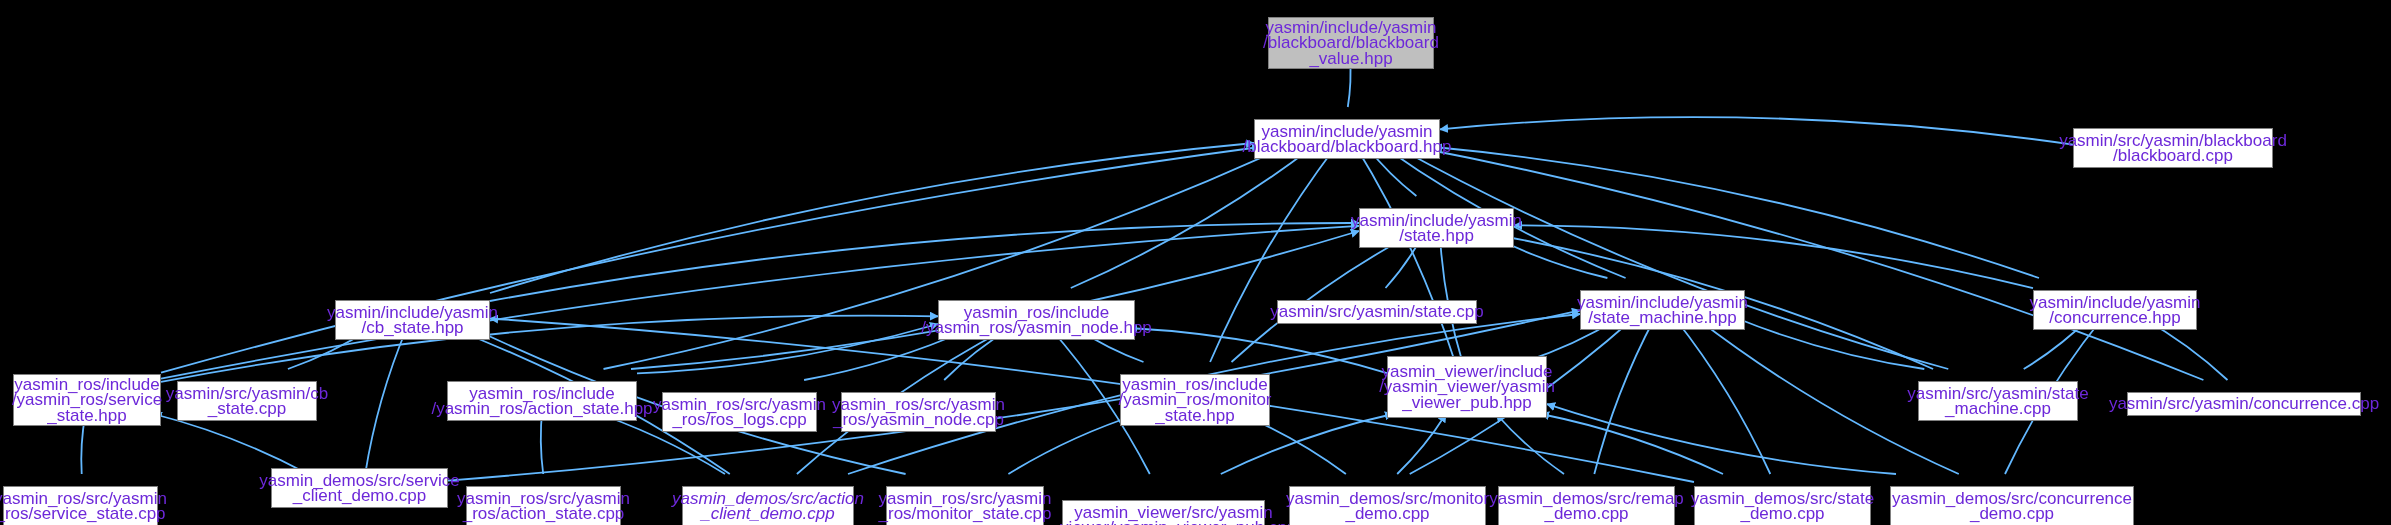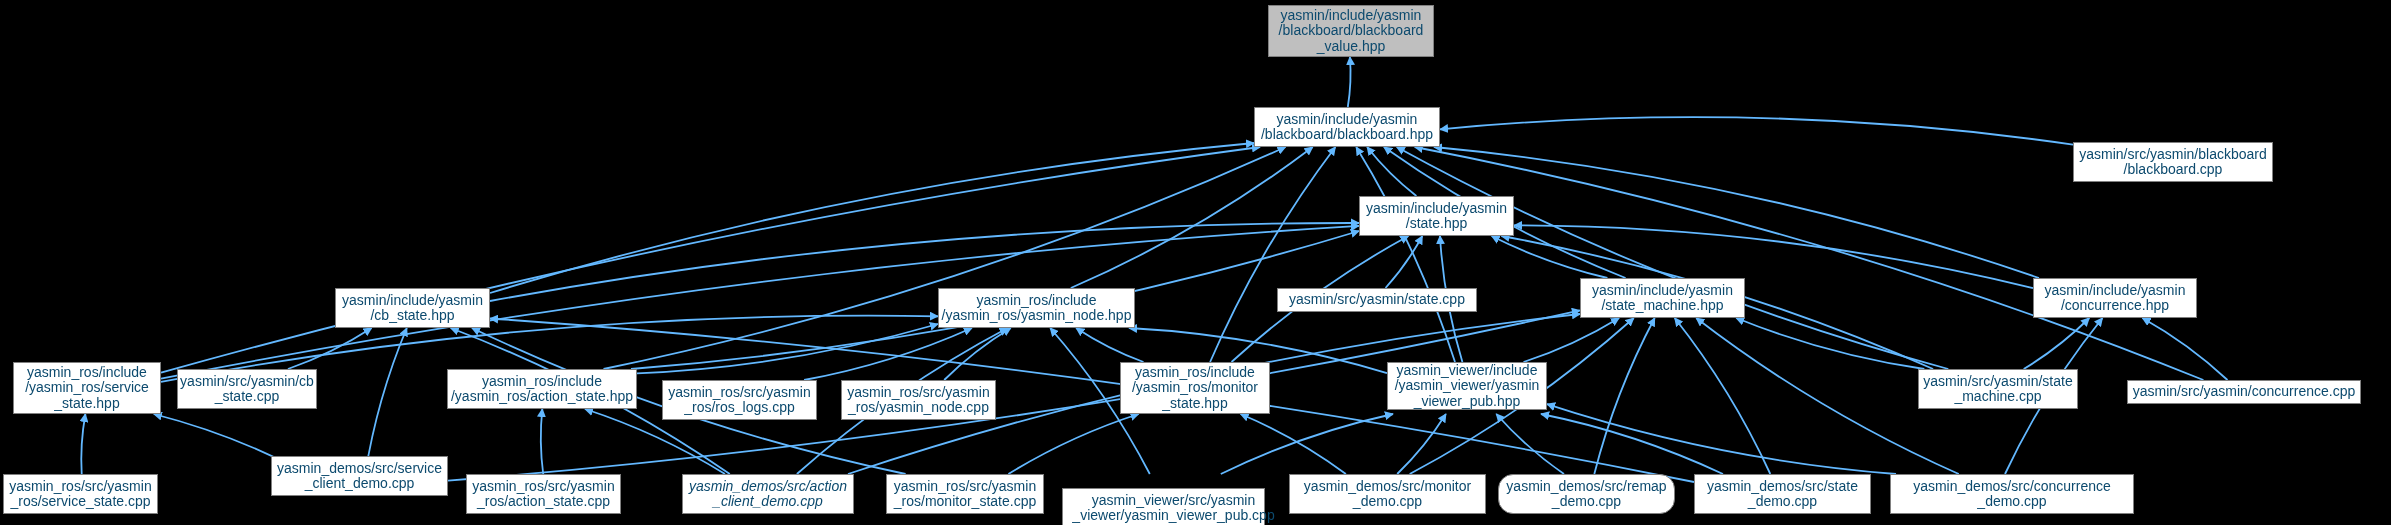--- a/index.html
+++ b/index.html
@@ -21,30 +21,31 @@
     top: 0;
     width: 2391px;
     height: 525px;
     pointer-events: none;
   }
   .node {
     position: absolute;
     box-sizing: border-box;
     background: #ffffff;
     border: 1px solid #808080;
-    color: #0c4a6e;
-    font-size: 14px;
+    color: #6d28d9;
+    font-size: 17px;
     line-height: 15.4px;
     display: flex;
     align-items: center;
     justify-content: center;
     text-align: center;
     padding: 2px 4px;
     white-space: pre-line;
     z-index: 5;
+    margin-top: 12px;
   }
   .node.root {
     background: #bfbfbf;
   }
 </style>
 </head>
 <body>
 
 <div id="canvas">
   <svg id="edges" viewBox="0 0 2391 525" preserveAspectRatio="none">
@@ -112,21 +113,21 @@
       <path d="M 2023.7 369.0 Q 2059.6 347.4 2089.3 318.0" fill="none" stroke="#63b8ff" stroke-width="1.8" marker-end="url(#arrow)"></path>
     </svg>
   <div id="node-layer">
       <div class="node root" style="left: 1268px; top: 5px; width: 166px; height: 52px;">yasmin/include/yasmin
 /blackboard/blackboard
 _value.hpp</div>
       <div class="node" style="left: 1254px; top: 107px; width: 186px; height: 40px;">yasmin/include/yasmin
 /blackboard/blackboard.hpp</div>
       <div class="node" style="left: 1359px; top: 196px; width: 155px; height: 40px;">yasmin/include/yasmin
 /state.hpp</div>
-      <div class="node" style="left: 2073px; top: 142px; width: 200px; height: 40px;">yasmin/src/yasmin/blackboard
+      <div class="node" style="left: 2073px; top: 116px; width: 200px; height: 40px;">yasmin/src/yasmin/blackboard
 /blackboard.cpp</div>
       <div class="node" style="left: 335px; top: 288px; width: 155px; height: 40px;">yasmin/include/yasmin
 /cb_state.hpp</div>
       <div class="node" style="left: 938px; top: 288px; width: 197px; height: 40px;">yasmin_ros/include
 /yasmin_ros/yasmin_node.hpp</div>
       <div class="node" style="left: 1277px; top: 288px; width: 200px; height: 24px;">yasmin/src/yasmin/state.cpp</div>
       <div class="node" style="left: 1580px; top: 278px; width: 165px; height: 40px;">yasmin/include/yasmin
 /state_machine.hpp</div>
       <div class="node" style="left: 2033px; top: 278px; width: 164px; height: 40px;">yasmin/include/yasmin
 /concurrence.hpp</div>
@@ -137,40 +138,40 @@
 _state.cpp</div>
       <div class="node" style="left: 447px; top: 369px; width: 190px; height: 40px;">yasmin_ros/include
 /yasmin_ros/action_state.hpp</div>
       <div class="node" style="left: 662px; top: 380px; width: 155px; height: 40px;">yasmin_ros/src/yasmin
 _ros/ros_logs.cpp</div>
       <div class="node" style="left: 841px; top: 380px; width: 155px; height: 40px;">yasmin_ros/src/yasmin
 _ros/yasmin_node.cpp</div>
       <div class="node" style="left: 1120px; top: 362px; width: 150px; height: 52px;">yasmin_ros/include
 /yasmin_ros/monitor
 _state.hpp</div>
-      <div class="node" style="left: 1387px; top: 362px; width: 160px; height: 48px;">yasmin_viewer/include
+      <div class="node" style="left: 1387px; top: 344px; width: 160px; height: 62px;">yasmin_viewer/include
 /yasmin_viewer/yasmin
 _viewer_pub.hpp</div>
       <div class="node" style="left: 1918px; top: 369px; width: 160px; height: 40px;">yasmin/src/yasmin/state
 _machine.cpp</div>
       <div class="node" style="left: 2127px; top: 380px; width: 234px; height: 24px; text-align: center;">yasmin/src/yasmin/concurrence.cpp</div>
       <div class="node" style="left: 3px; top: 474px; width: 155px; height: 40px;">yasmin_ros/src/yasmin
 _ros/service_state.cpp</div>
       <div class="node" style="left: 271px; top: 456px; width: 177px; height: 40px;">yasmin_demos/src/service
 _client_demo.cpp</div>
       <div class="node" style="left: 466px; top: 474px; width: 155px; height: 40px;">yasmin_ros/src/yasmin
 _ros/action_state.cpp</div>
       <div class="node" style="left: 682px; top: 474px; width: 172px; height: 40px; font-style: italic;">yasmin_demos/src/action
 _client_demo.cpp</div>
       <div class="node" style="left: 886px; top: 474px; width: 158px; height: 40px;">yasmin_ros/src/yasmin
 _ros/monitor_state.cpp</div>
       <div class="node" style="left: 1062px; top: 488px; width: 203px; height: 40px; padding-left: 24px;">yasmin_viewer/src/yasmin
 _viewer/yasmin_viewer_pub.cpp</div>
       <div class="node" style="left: 1289px; top: 474px; width: 197px; height: 40px;">yasmin_demos/src/monitor
 _demo.cpp</div>
-      <div class="node" style="left: 1498px; top: 474px; width: 177px; height: 40px; border-radius: 15px;">yasmin_demos/src/remap
+      <div class="node" style="left: 1498px; top: 474px; width: 177px; height: 40px;">yasmin_demos/src/remap
 _demo.cpp</div>
       <div class="node" style="left: 1694px; top: 474px; width: 177px; height: 40px;">yasmin_demos/src/state
 _demo.cpp</div>
       <div class="node" style="left: 1890px; top: 474px; width: 244px; height: 40px;">yasmin_demos/src/concurrence
 _demo.cpp</div>
     </div>
 </div>
 
 </body></html>

